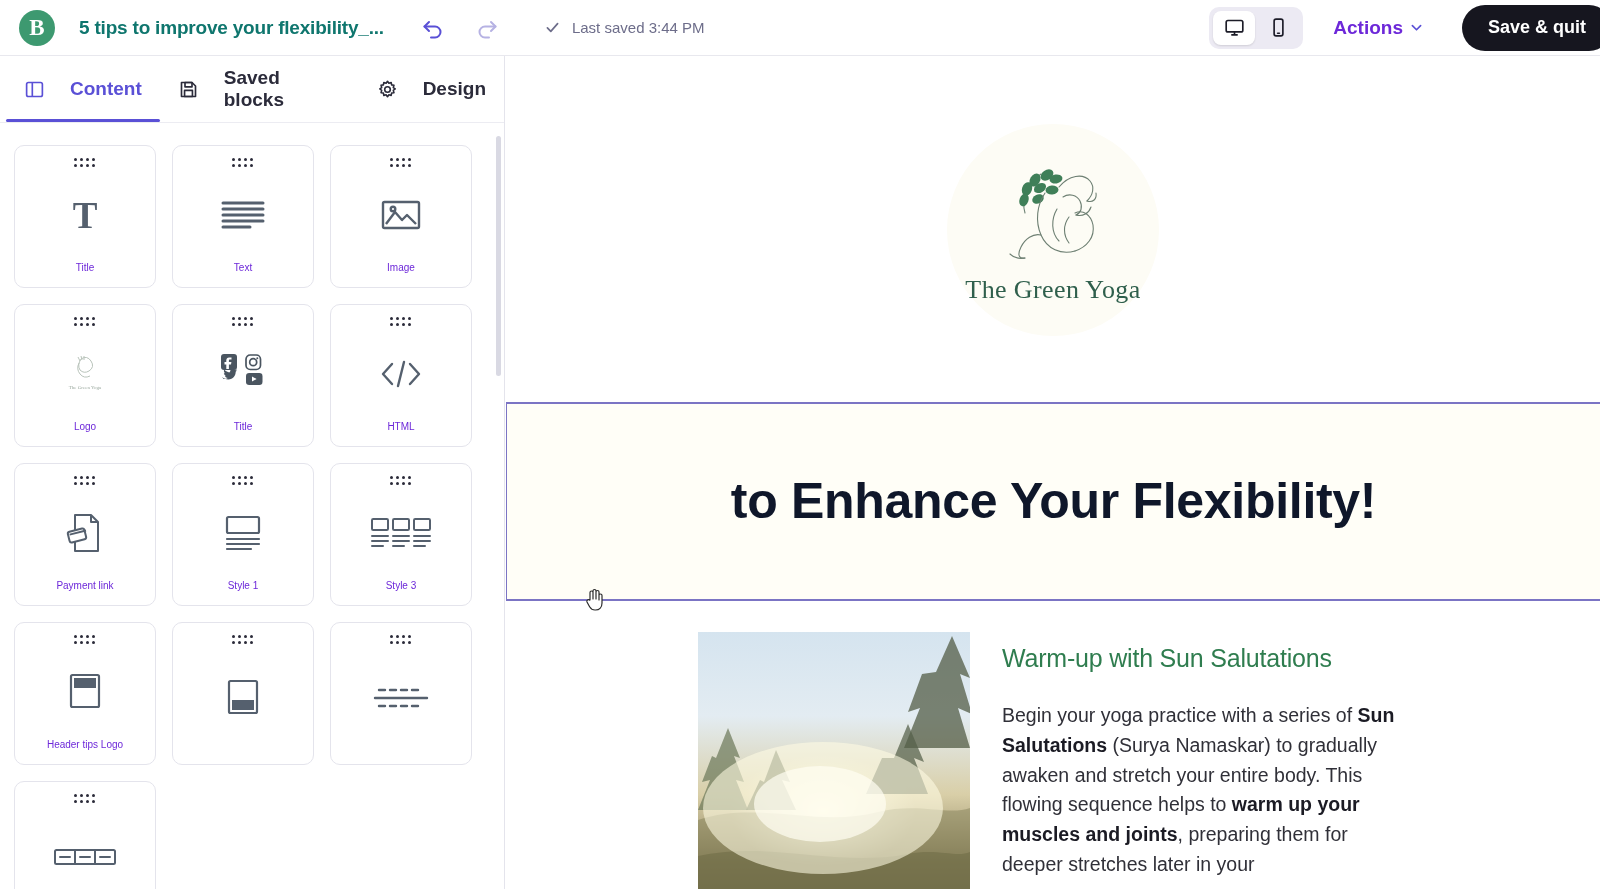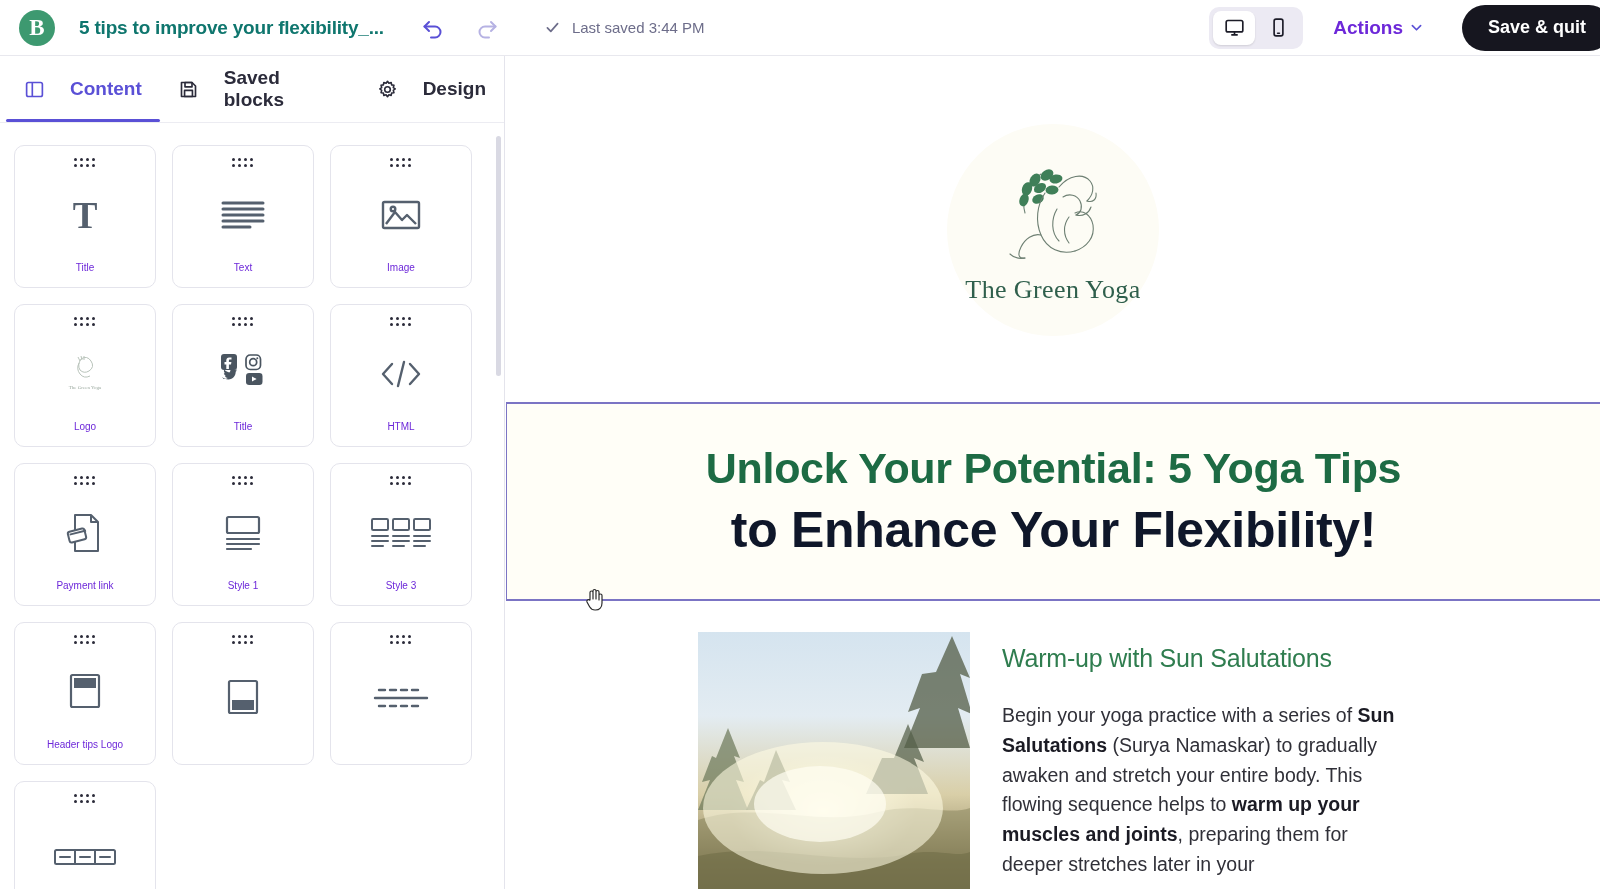--- a/index.html
+++ b/index.html
@@ -602,21 +602,20 @@
           <path d="M80 54 C74 64 74 78 82 86"></path>
           <path d="M92 62 C86 70 86 80 92 88"></path>
         </svg>
       </span>
       <span id="logo-wordmark">The Green Yoga</span>
     </div>
   </div>
 
   <div id="headline-block">
     <div id="headline-inner">
-      <div id="headline-text">Unlock Your Potential: 5 Yoga Tips</div>
       <div id="headline-text" class="h2" style="font-size:50px;font-weight:bold;color:#0f172a;line-height:1.33;">to Enhance Your Flexibility!</div>
     </div>
     <span id="grab-cursor">
       <svg width="24" height="26" viewBox="0 0 24 26" fill="#ffffff" stroke="#2b2b2b" stroke-width="1.2" stroke-linejoin="round">
         <path d="M7 14 V6.5 a1.5 1.5 0 0 1 3 0 V13 V5 a1.5 1.5 0 0 1 3 0 V13 V6 a1.5 1.5 0 0 1 3 0 V14 V9.5
                  a1.5 1.5 0 0 1 3 0 V17 c0 4-2.5 7-6.5 7 H12 c-3 0-4.3-1.4-5.4-3.3 L4 16 a1.6 1.6 0 0 1 2.6-1.8 Z"></path>
       </svg>
     </span>
   </div>
 

